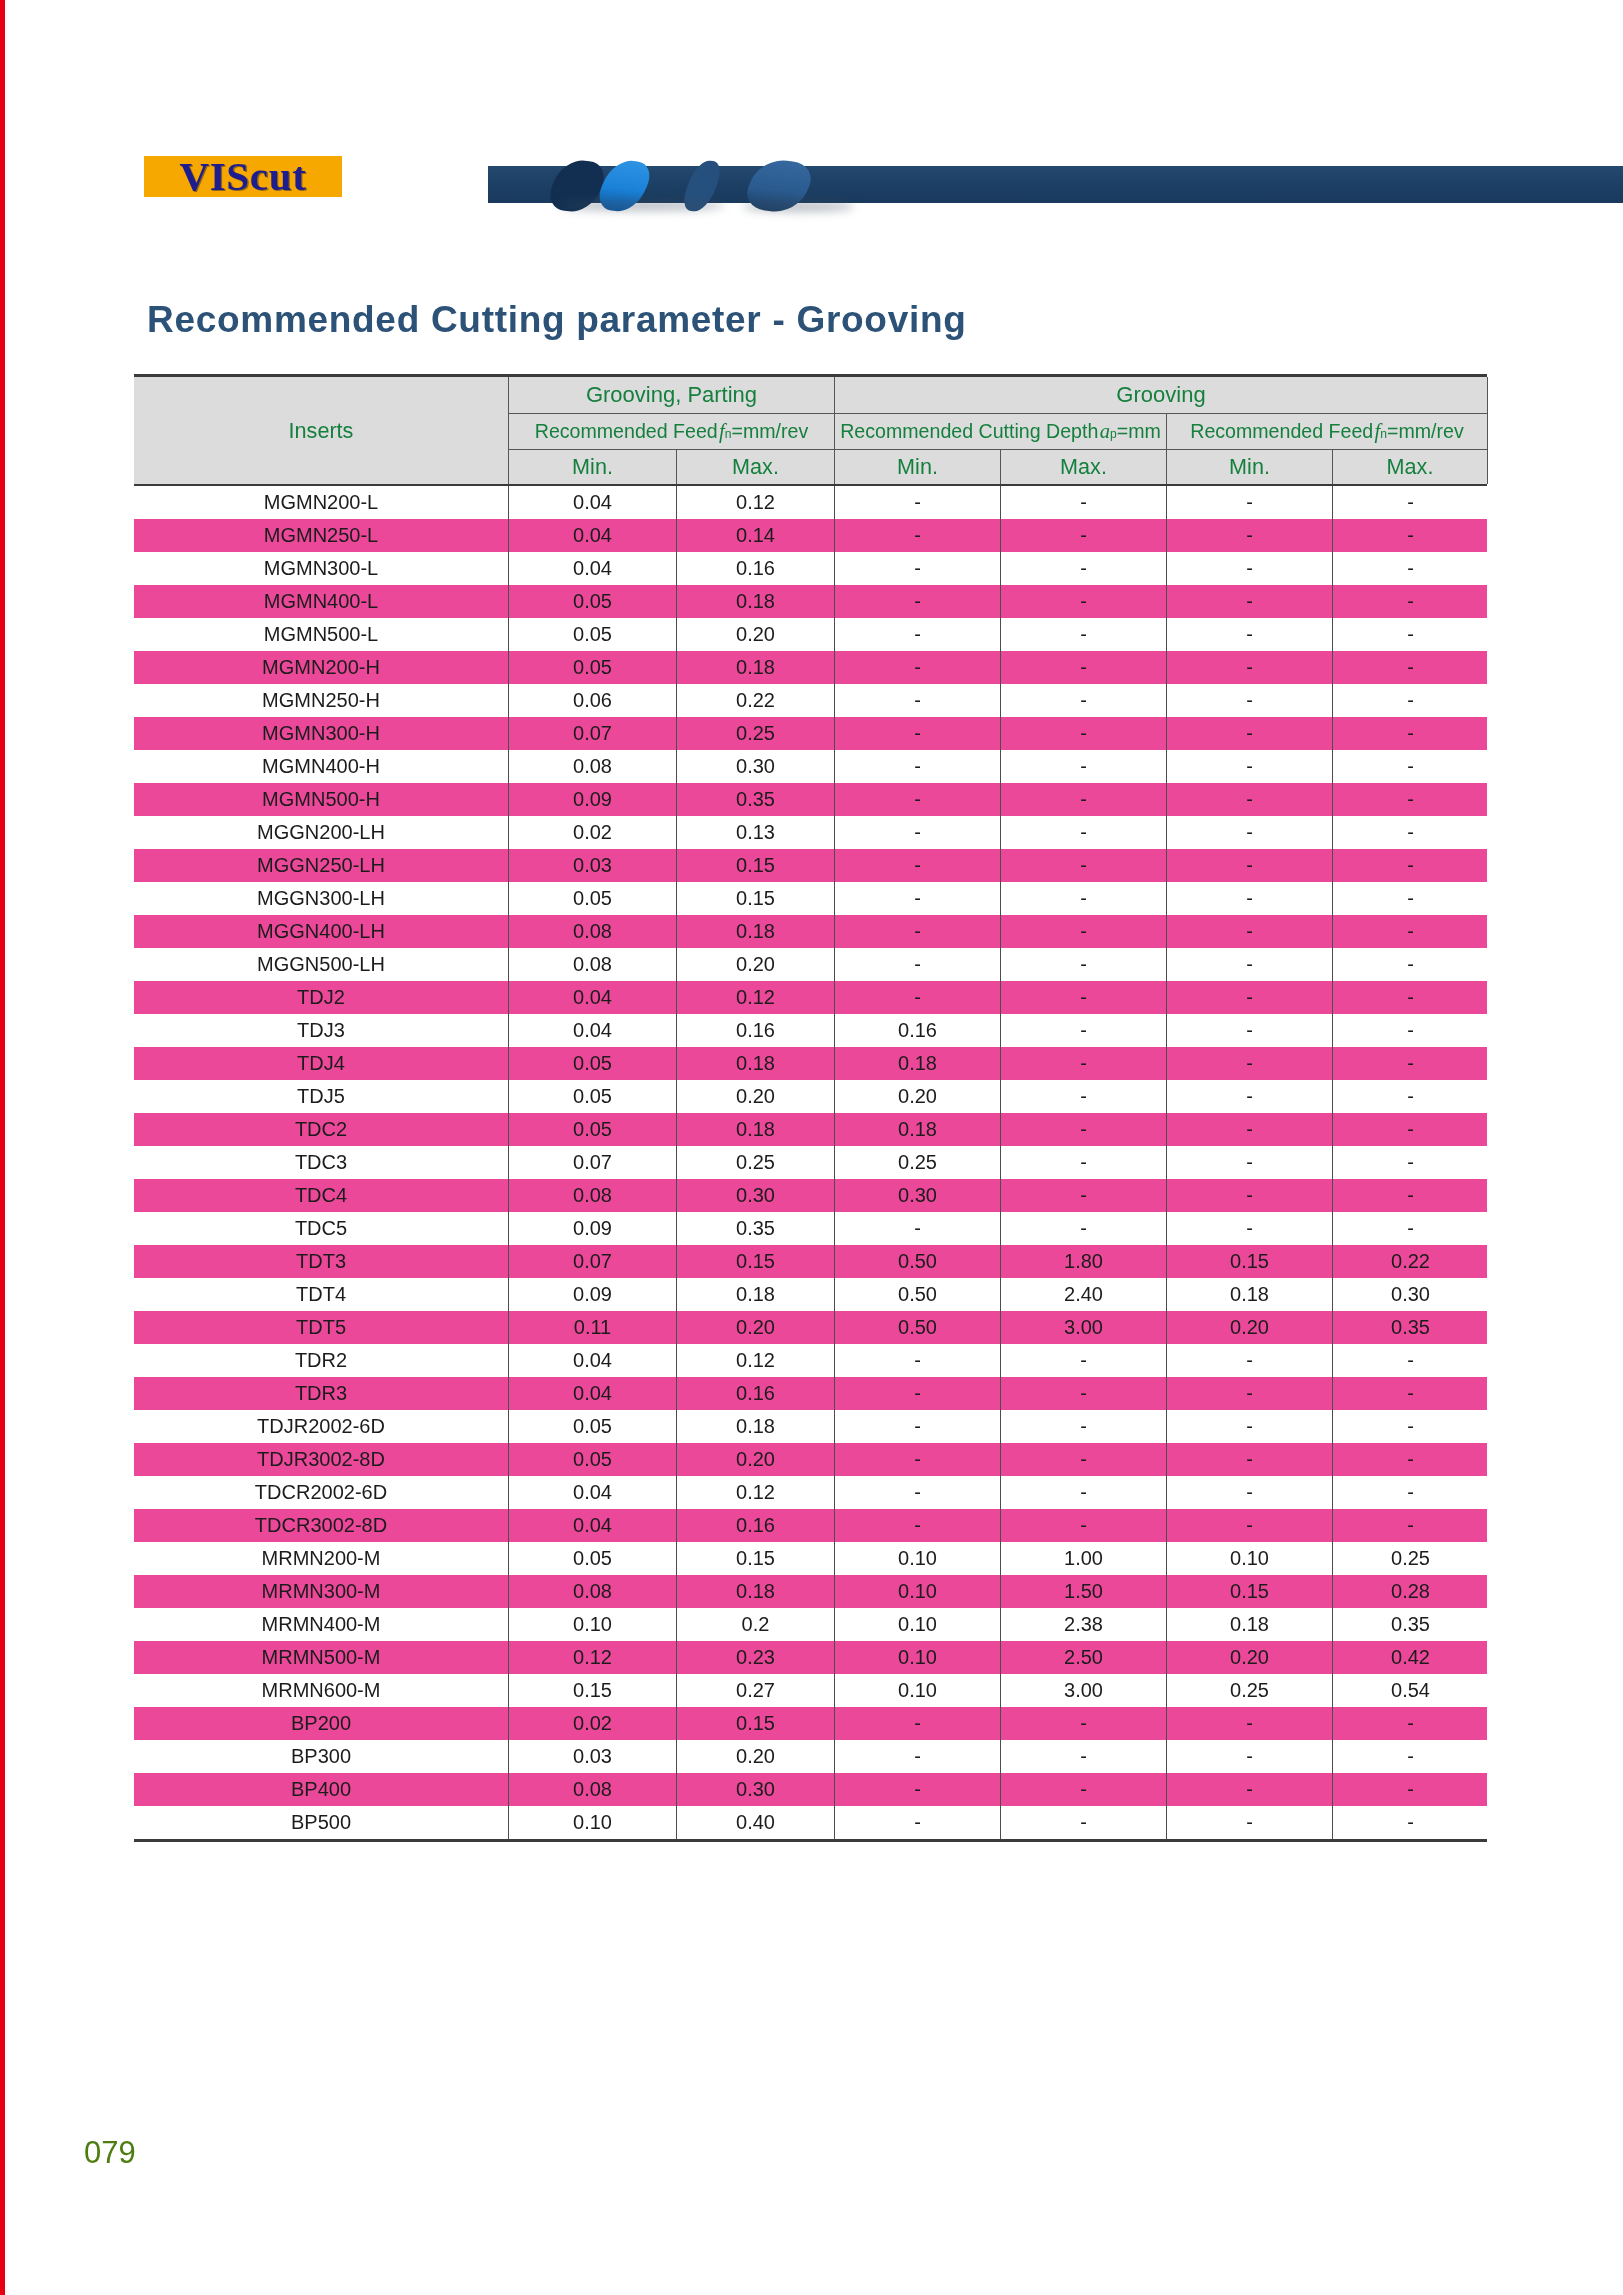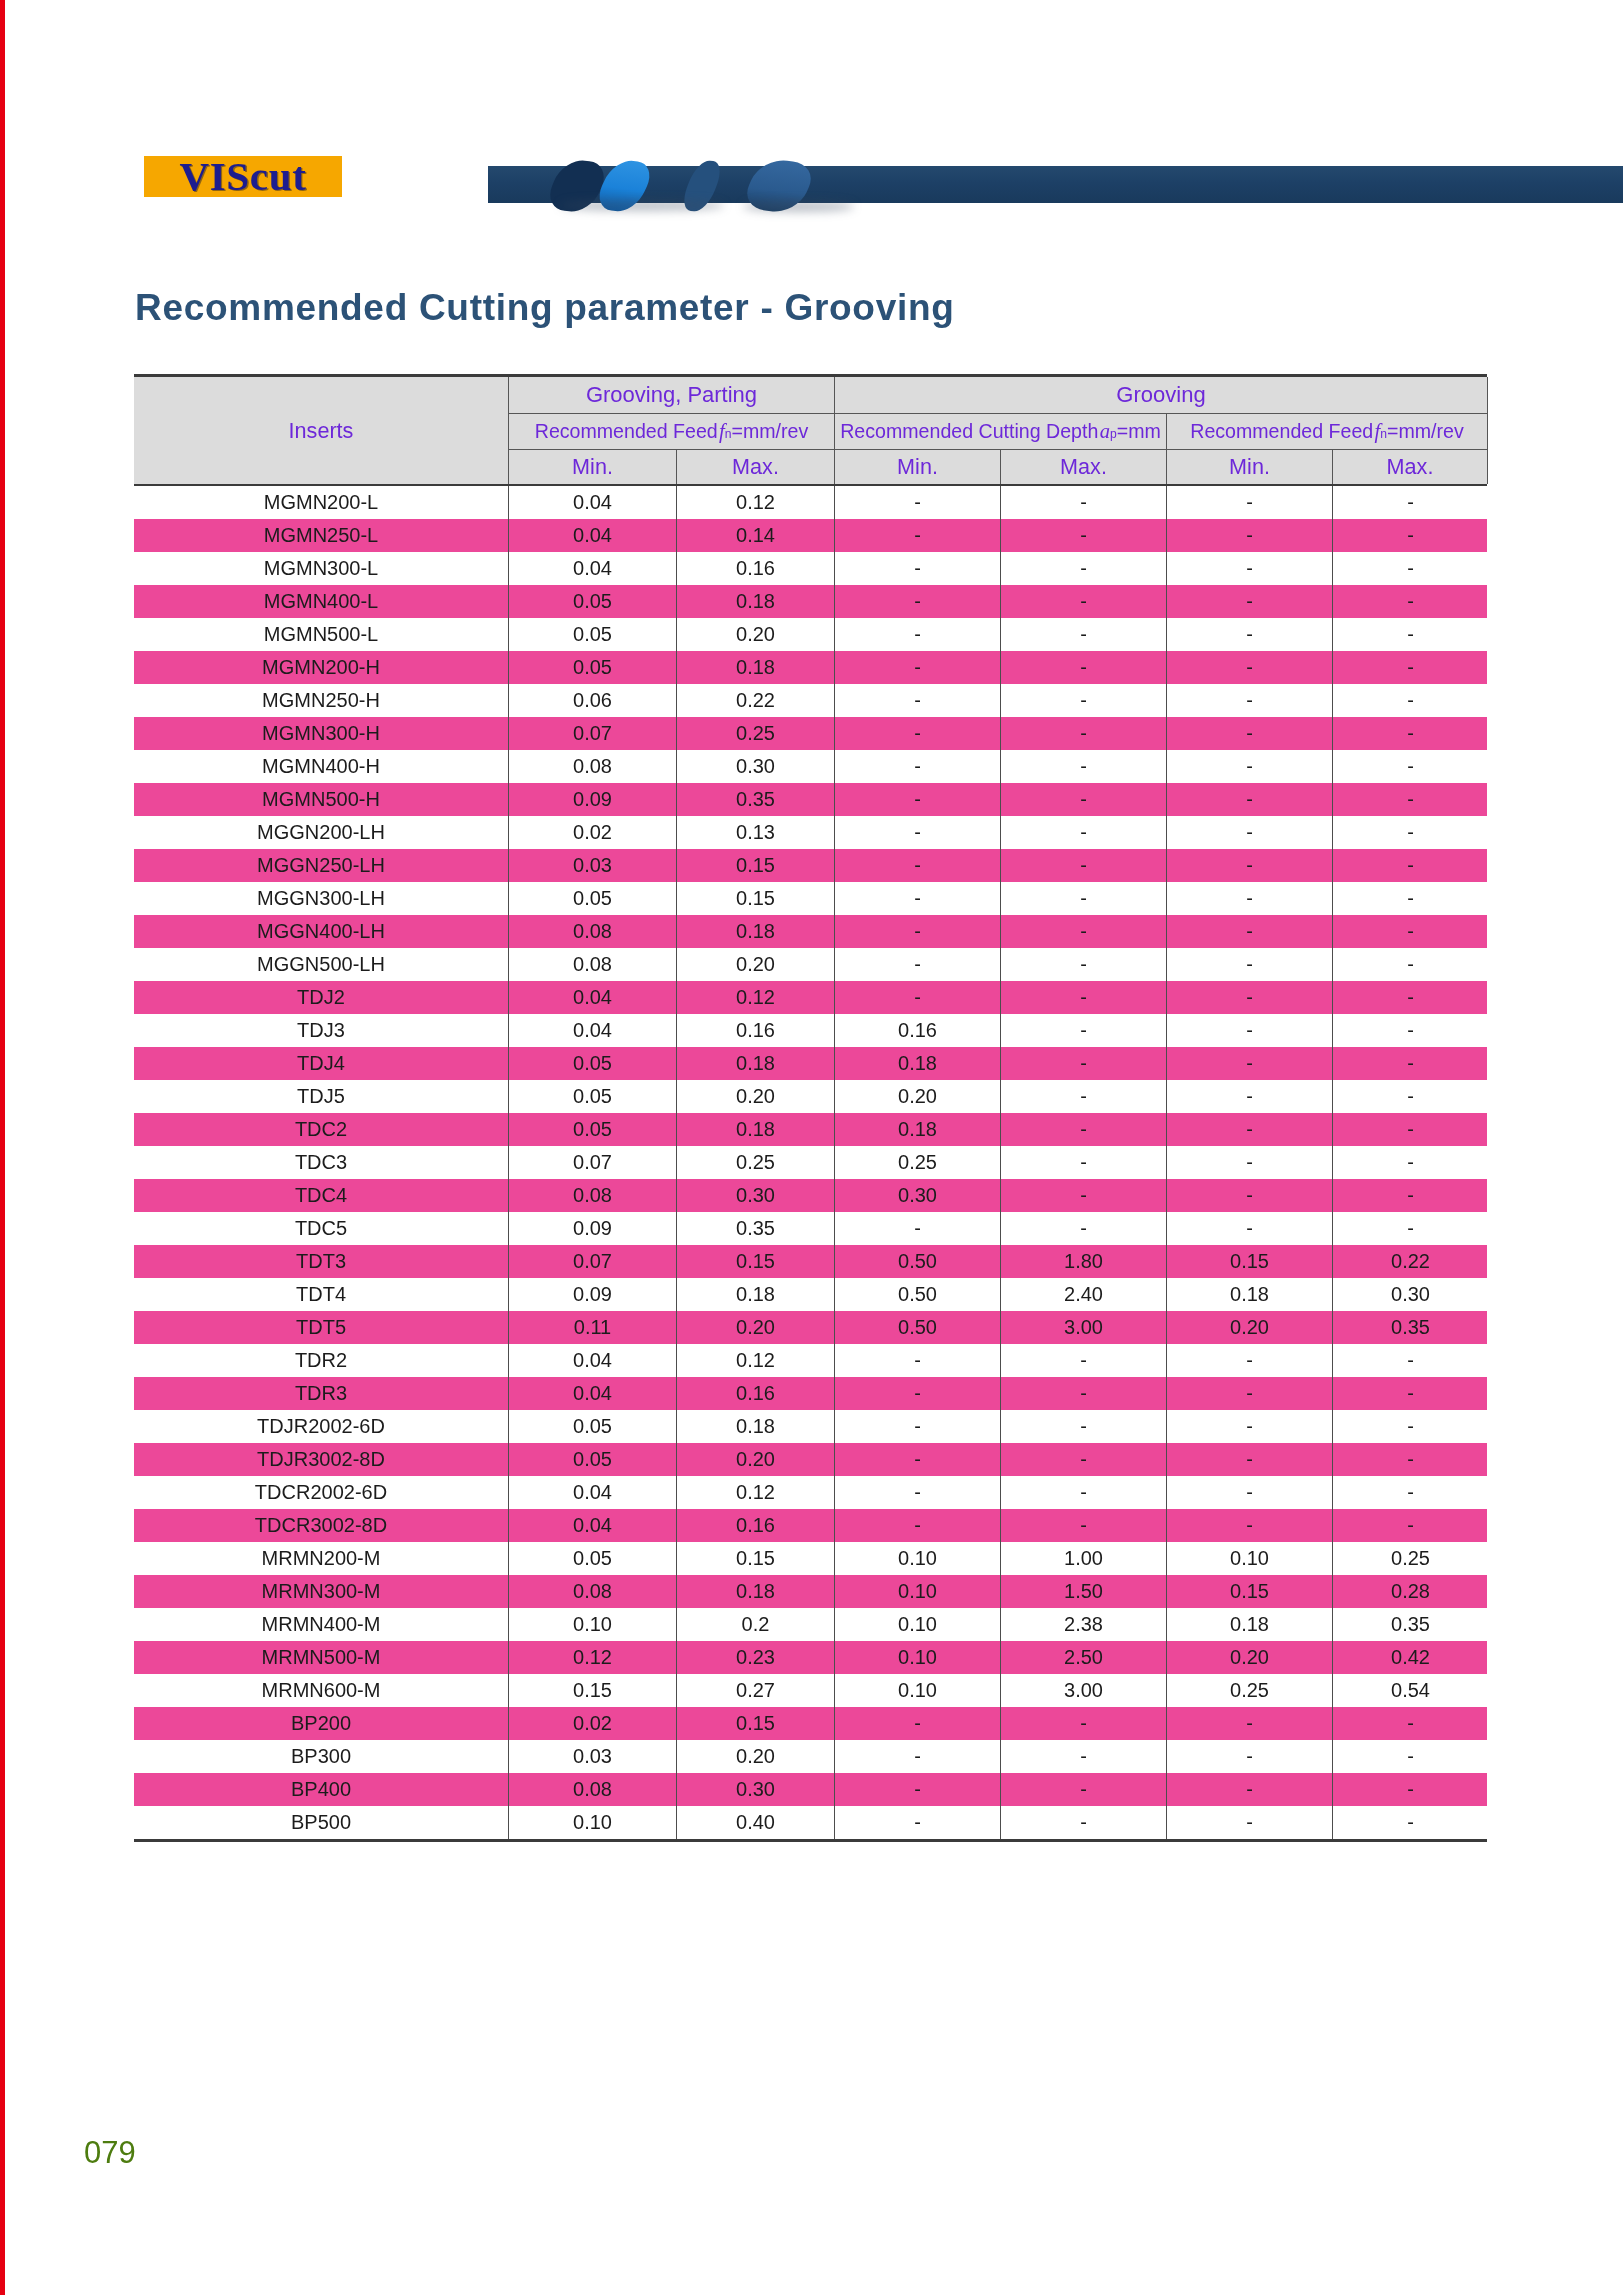--- a/index.html
+++ b/index.html
@@ -35,36 +35,36 @@
   .sw-dark{left:65px;width:48px;background:#122f52;transform:rotate(6deg) skewX(-16deg);}
   .sw-bright{left:115px;width:43px;background:linear-gradient(180deg,#2e93e2,#1b82d9 55%,#0f5ba3);transform:rotate(7deg) skewX(-17deg);}
   .sw-sliver{left:200px;width:27.5px;background:#25507d;transform:rotate(6deg) skewX(-15deg);}
   .sw-mid{left:262px;width:58px;background:linear-gradient(180deg,#35689f,#2a5a8e 60%,#1c4066);transform:rotate(7deg) skewX(-17deg);}
   .banner .shadow{position:absolute;height:10.5px;background:rgba(60,75,95,.35);filter:blur(4.6px);border-radius:50%;}
   .shadow-a{left:72px;top:34px;width:164px;}
   .shadow-b{left:255px;top:35px;width:111px;}
 
   
   .title{
-    position:absolute;left:131px;top:283px;margin:4px;
+    position:absolute;left:131px;top:283px;margin:16px;
     font-size:37px;font-weight:700;color:#2c5277;letter-spacing:0.7px;white-space:nowrap;
   }
 
   
   .table{position:absolute;left:134px;top:374px;width:1353px;}
   .thead{
     display:grid;
     grid-template-columns:374px 168px 158px 166px 166px 166px 156px;
     grid-template-rows:36px 36px 35px;
     background:#dcdcdc;
     border-top:3.3px solid #3b3b3b;
     border-bottom:2.6px solid #3b3b3b;
     box-sizing:content-box;
   }
-  .hcell{display:flex;align-items:center;justify-content:center;color:#6d28d9;box-sizing:border-box;}
+  .hcell{display:flex;align-items:center;justify-content:center;color:#15803d;box-sizing:border-box;}
   .h-inserts{grid-area:1/1/4/2;font-size:21.6px;}
   .h-group{font-size:22px;}
   .h-grooving{grid-area:1/2/2/4;border-left:1.3px solid #565656;}
   .h-turning{grid-area:1/4/2/8;border-left:1.3px solid #565656;border-right:1.3px solid #565656;}
   .h-sub{font-size:19.6px;border-top:1.3px solid #565656;white-space:nowrap;}
   .h-feed1{grid-area:2/2/3/4;border-left:1.3px solid #565656;}
   .h-depth{grid-area:2/4/3/6;border-left:1.3px solid #565656;}
   .h-feed2{grid-area:2/6/3/8;border-left:1.3px solid #565656;border-right:1.3px solid #565656;}
   .h-sub .v{font-style:italic;font-family:"Liberation Serif","DejaVu Serif",serif;font-size:1.05em;margin-left:1.3px;}
   .h-sub sub{font-size:.62em;font-style:normal;position:relative;top:2.6px;}

